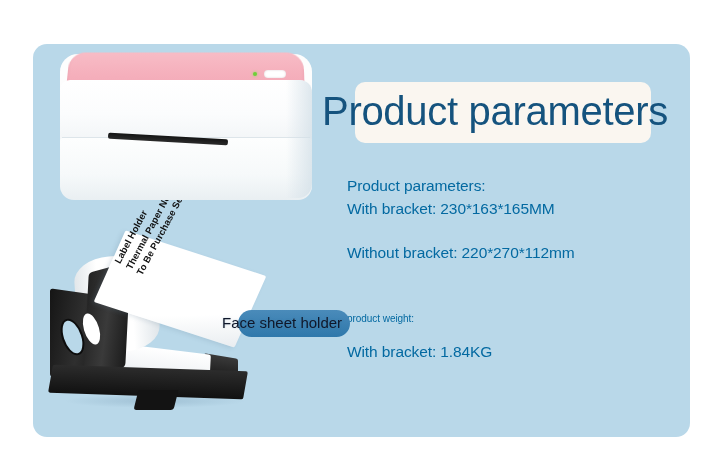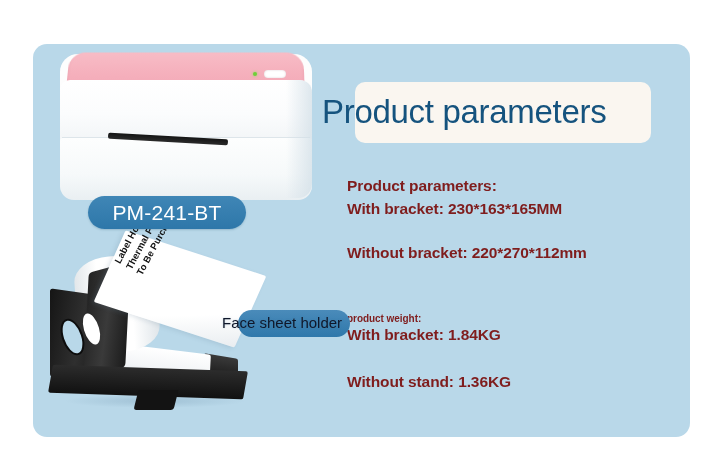--- a/index.html
+++ b/index.html
@@ -43,43 +43,43 @@
     width: 296px;
     height: 61px;
     background: #faf6f0;
     border-radius: 10px;
   }
   .title-text {
     position: absolute;
     left: 322px;
     top: 88px;
     width: 360px;
-    font-size: 33px;
+    font-size: 40px;
     font-weight: 400;
     letter-spacing: -0.3px;
     color: #15537e;
     line-height: 47px;
     white-space: nowrap;
   }
 
   
   .spec {
     position: absolute;
-    color: #7f1d1d;
+    color: #0369a1;
     white-space: nowrap;
-    font-weight: 700;
+    font-weight: 400;
   }
   .spec-lg { font-size: 15.5px; letter-spacing: -0.1px; }
   .spec-sm { font-size: 10px; letter-spacing: -0.05px; }
 
   .spec-head1  { left: 347px; top: 177px; }
   .spec-dim1   { left: 347px; top: 200px; }
   .spec-dim2   { left: 347px; top: 244px; }
   .spec-head2  { left: 347px; top: 313px; }
-  .spec-w1     { left: 347px; top: 326px; }
+  .spec-w1     { left: 347px; top: 343px; }
   .spec-w2     { left: 347px; top: 373px; }
 
   
   .pill {
     position: absolute;
     display: flex;
     align-items: center;
     justify-content: center;
     border-radius: 999px;
     color: #ffffff;
@@ -392,21 +392,20 @@
     <div class="printer-top"></div>
     <div class="printer-upper"></div>
     <div class="printer-lower"></div>
     <div class="printer-seam"></div>
     <div class="printer-slot"></div>
     <div class="printer-led"></div>
     <div class="printer-btn"></div>
     <div class="printer-shade"></div>
   </div>
 
-  <div class="pill pill-model">PM-241-BT</div>
 
   <div class="holder">
     <div class="holder-shadow"></div>
     <div class="holder-base-right"></div>
     <div class="holder-stack"></div>
     <div class="holder-roll"></div>
     <div class="holder-roll-core"></div>
     <div class="holder-arm"></div>
     <div class="holder-slant"></div>
     <div class="holder-hole-2"></div>
@@ -426,15 +425,14 @@
 
   <div class="title-card"></div>
   <div class="title-text">Product parameters</div>
 
   <div class="spec spec-lg spec-head1">Product parameters:</div>
   <div class="spec spec-lg spec-dim1">With bracket: 230*163*165MM</div>
   <div class="spec spec-lg spec-dim2">Without bracket: 220*270*112mm</div>
 
   <div class="spec spec-sm spec-head2">product weight:</div>
   <div class="spec spec-lg spec-w1">With bracket: 1.84KG</div>
-  <div class="spec spec-lg spec-w2">Without stand: 1.36KG</div>
 
 </div>
 
 </body></html>

